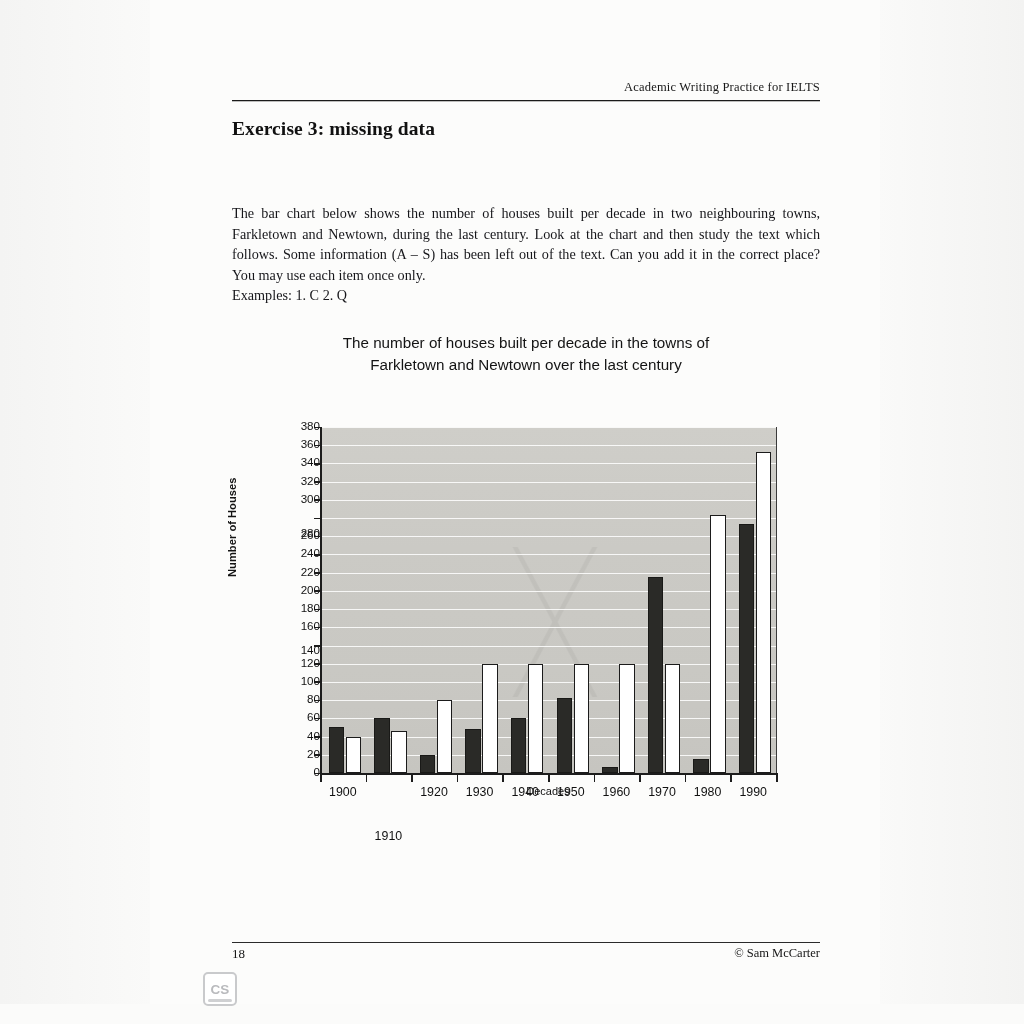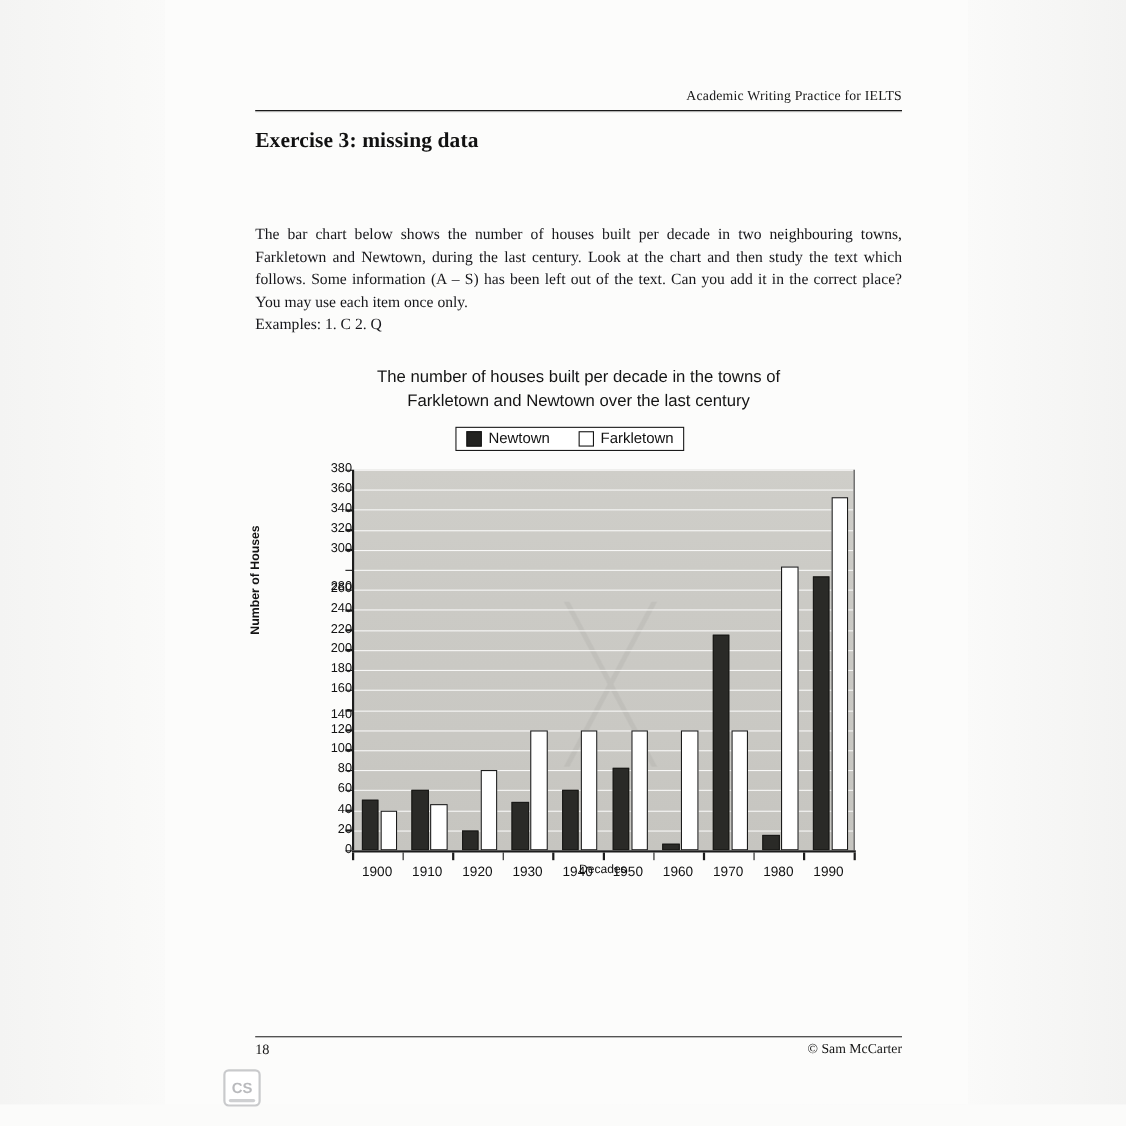--- a/index.html
+++ b/index.html
@@ -197,30 +197,20 @@
 
   <div class="para" id="p2">The bar chart below shows the number of houses built per decade in two neighbouring towns, Farkletown and Newtown, during the last century. Look at the chart and then study the text which follows. Some information (A – S) has been left out of the text. Can you add it in the correct place? You may use each item once only.</div>
   <div class="para" id="p3">Examples: 1. C  2. Q</div>
 
   <div id="chart-block">
     <div id="chart-title">
       <span>The number of houses built per decade in the towns of</span><br>
       <span>Farkletown and Newtown over the last century</span>
     </div>
 
-    <div id="legend">
-      <span class="leg-item">
-        <span class="swatch sw-dark"></span>
-        <span>Newtown</span>
-      </span>
-      <span class="leg-item">
-        <span class="swatch sw-light"></span>
-        <span>Farkletown</span>
-      </span>
-    </div>
 
     <div id="plot-wrap">
       <div id="ylabel">Number of Houses</div>
       <div id="yticks">
           <div class="ytick" style="top: -8px;">380</div>
           <div class="ytickmark" style="top: -0.5px;"></div>
           <div class="ytick" style="top: 10.2105px;">360</div>
           <div class="ytickmark" style="top: 17.7105px;"></div>
           <div class="ytick" style="top: 28.4211px;">340</div>
           <div class="ytickmark" style="top: 35.9211px;"></div>
@@ -299,21 +289,21 @@
           <div class="bar bar-dark" style="left: 371.35px; width: 15.5px; height: 13.6579px;"></div>
           <div class="bar bar-light" style="left: 388.35px; width: 15.5px; height: 257.679px;"></div>
           <div class="bar bar-dark" style="left: 416.95px; width: 15.5px; height: 249.484px;"></div>
           <div class="bar bar-light" style="left: 433.95px; width: 15.5px; height: 321.416px;"></div>
         </div>
       <div id="axis-right"></div>
       <div id="axis-x">
           <div class="xtickmark" style="left: 45.6px;"></div>
           <div class="xlab" style="left: -7.2px; width: 60px;">1900</div>
           <div class="xtickmark" style="left: 91.2px;"></div>
-          <div class="xlab" style="left: 38.4px; width: 60px;">1910</div>
+          <div class="xlab" style="left: 38.4px; width: 60px; margin-top: 44px;">1910</div>
           <div class="xtickmark" style="left: 136.8px;"></div>
           <div class="xlab" style="left: 84px; width: 60px;">1920</div>
           <div class="xtickmark" style="left: 182.4px;"></div>
           <div class="xlab" style="left: 129.6px; width: 60px;">1930</div>
           <div class="xtickmark" style="left: 228px;"></div>
           <div class="xlab" style="left: 175.2px; width: 60px;">1940</div>
           <div class="xtickmark" style="left: 273.6px;"></div>
           <div class="xlab" style="left: 220.8px; width: 60px;">1950</div>
           <div class="xtickmark" style="left: 319.2px;"></div>
           <div class="xlab" style="left: 266.4px; width: 60px;">1960</div>

